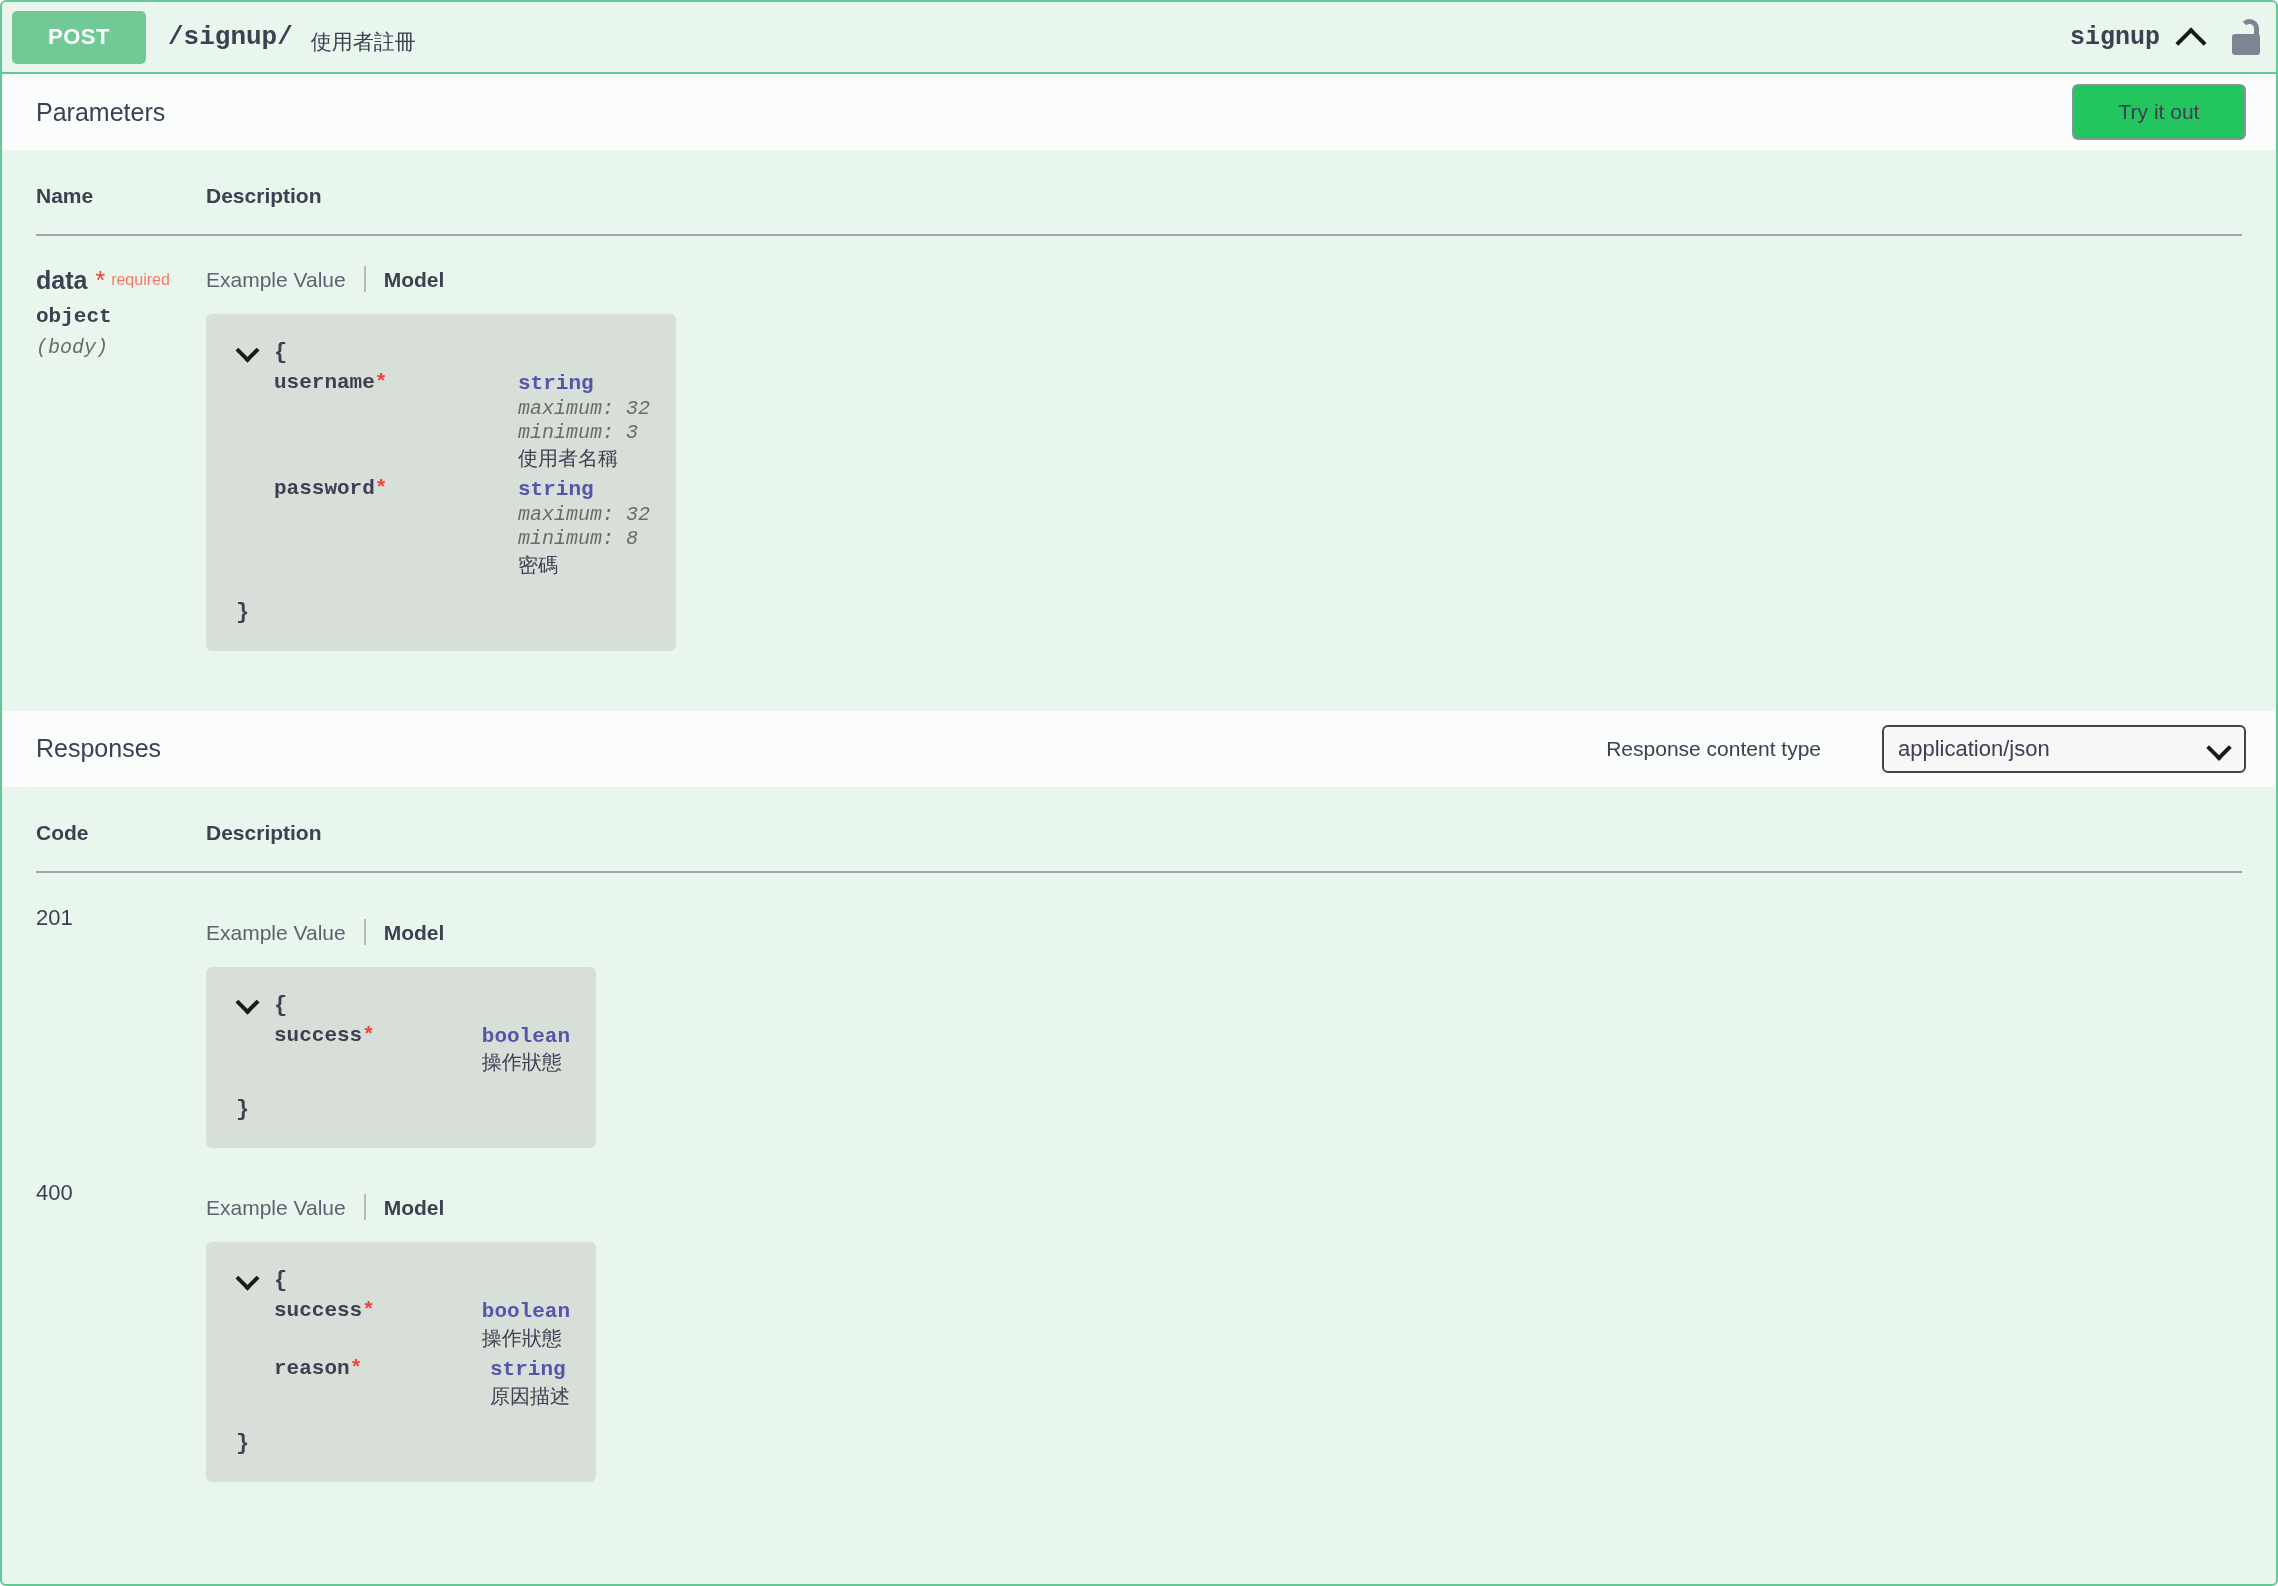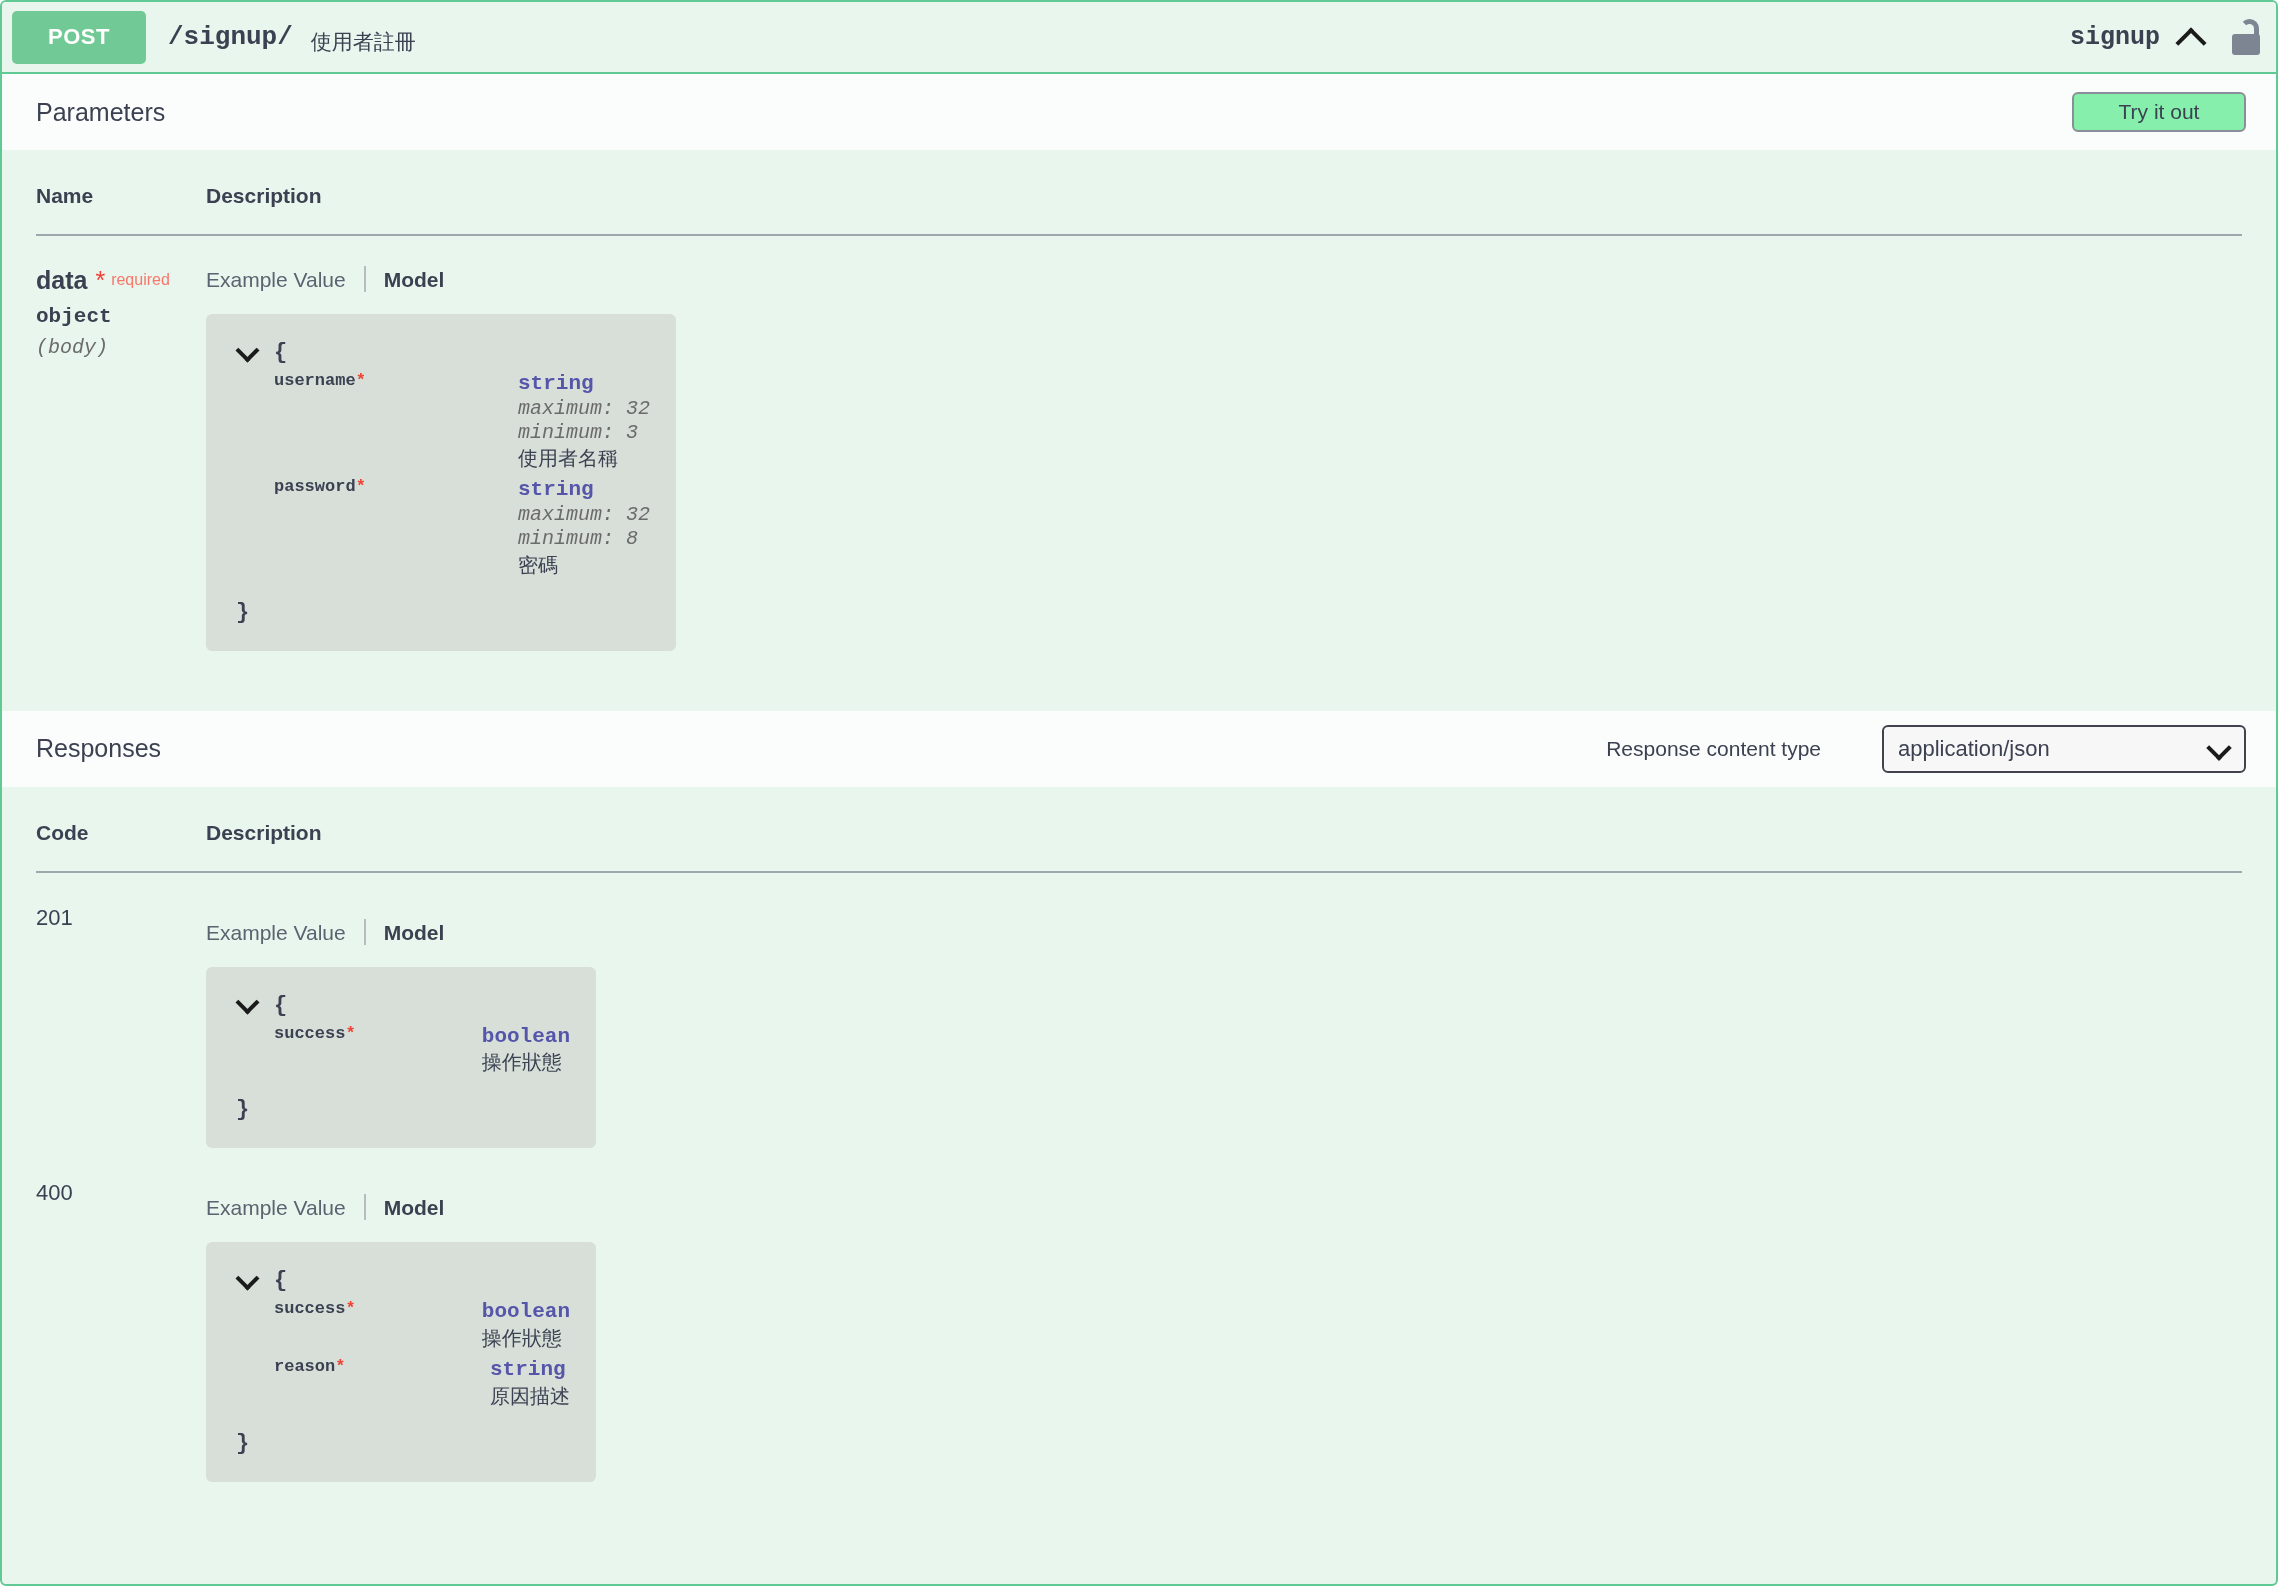--- a/index.html
+++ b/index.html
@@ -108,22 +108,22 @@
     gap: 45px;
   }
   .section-title {
     font-size: 25px;
     color: #3b4151;
   }
   .bar-spacer { flex: 1 1 auto; }
 
   .tryout-btn {
     width: 174px;
-    height: 40px;
-    background: #86efac;
+    height: 56px;
+    background: #22c55e;
     border: 2px solid #888f99;
     border-radius: 6px;
     color: #3b4151;
     font-size: 21px;
     font-family: "Liberation Sans", sans-serif;
     cursor: pointer;
   }
 
   .ctype-label {
     font-size: 21px;
@@ -245,21 +245,21 @@
     left: 3px; top: 0px;
     width: 13px; height: 13px;
     border-right: 4px solid #1b1b1b;
     border-bottom: 4px solid #1b1b1b;
     transform: rotate(45deg);
   }
   .brace { font-weight: bold; font-size: 22px; }
   .prop-row { display: flex; margin-top: 6px; padding-left: 38px; }
   .prop-name {
     font-weight: bold;
-    font-size: 17px;
+    font-size: 21px;
     color: #3b4151;
     flex: none;
   }
   .prop-star { color: #f04134; }
   .prop-detail { margin-left: auto; padding-left: 40px; }
   .prop-type {
     color: #55a;
     font-weight: bold;
     font-size: 21px;
     line-height: 1.22;

